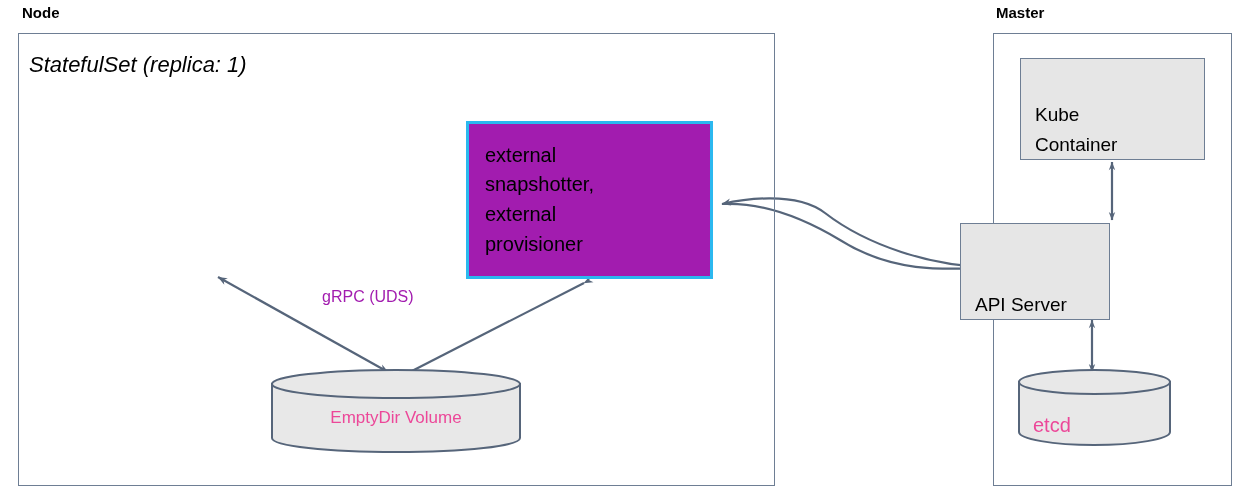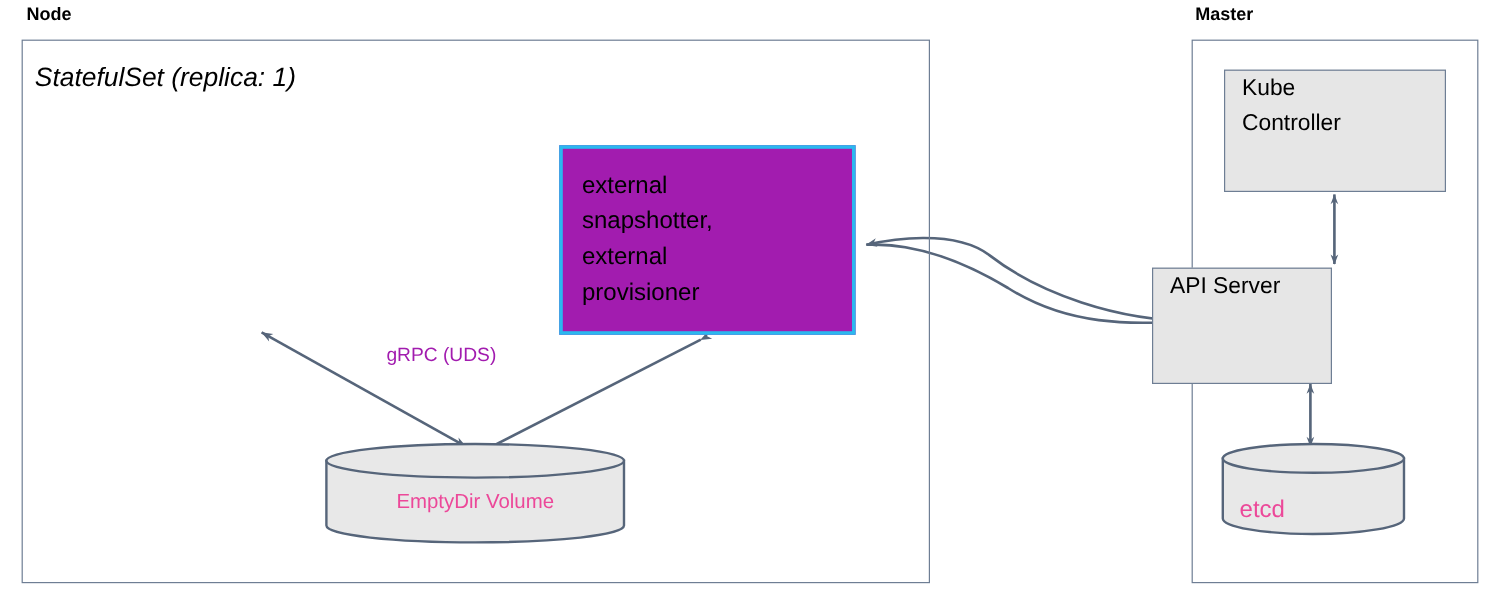--- a/index.html
+++ b/index.html
@@ -65,21 +65,21 @@
   .proc-green  { background: #a21caf; }
 
   
   .grey-box {
     position: absolute;
     box-sizing: border-box;
     border: 1.5px solid #6e7e94;
     background: #e6e6e6;
     display: flex;
     flex-direction: column;
-    justify-content: flex-start;
+    justify-content: flex-end;
     padding-left: 14px;
   }
   .grey-box .line {
     font-size: 19px;
     line-height: 1.55;
     color: #000000;
     white-space: nowrap;
   }
 
   
@@ -185,21 +185,21 @@
     </svg>
     <div class="cyl-label" style="top:40px; font-size:17px;">EmptyDir Volume</div>
   </div>
 
   <div class="group-label" style="left:996px; top:4px;">Master</div>
 
   <div class="group-box" style="left:993px; top:33px; width:239px; height:453px;"></div>
 
   <div class="grey-box" style="left:1020px; top:58px; width:185px; height:102px;">
     <div class="line">Kube</div>
-    <div class="line">Controller</div>
+    <div class="line">Container</div>
   </div>
 
   <div class="grey-box" style="left:960px; top:223px; width:150px; height:97px;">
     <div class="line">API Server</div>
   </div>
 
   <div class="cyl" style="left:1017px; top:368px; width:155px; height:80px;">
     <svg width="155" height="80" viewBox="0 0 155 80" xmlns="http://www.w3.org/2000/svg">
       <path d="M2,14 L2,64 C2,71 36,77 77,77 C118,77 153,71 153,64 L153,14 Z" fill="#e8e8e8" stroke="#56657a" stroke-width="2"></path>
       <ellipse cx="77.5" cy="14" rx="75.5" ry="12" fill="#e8e8e8" stroke="#56657a" stroke-width="2"></ellipse>

